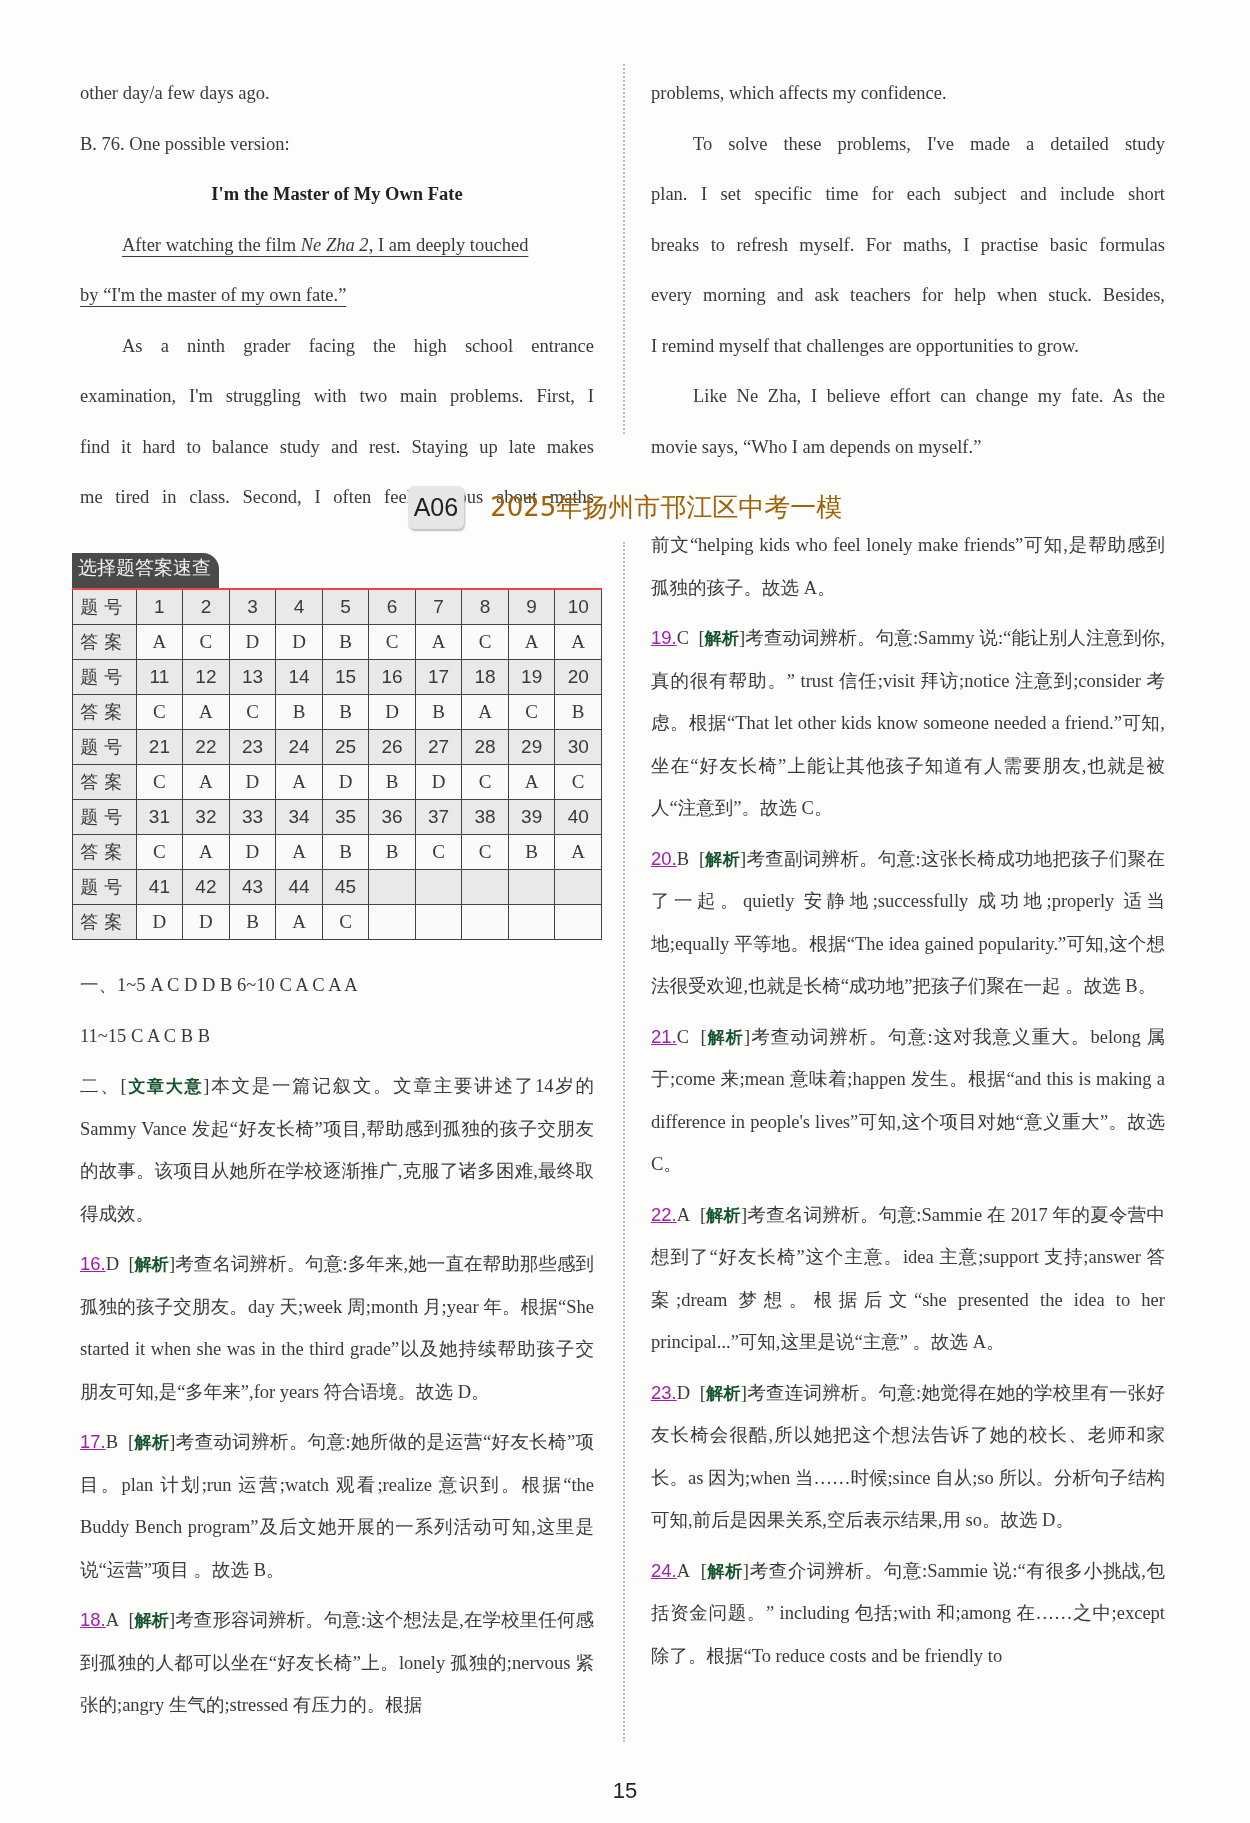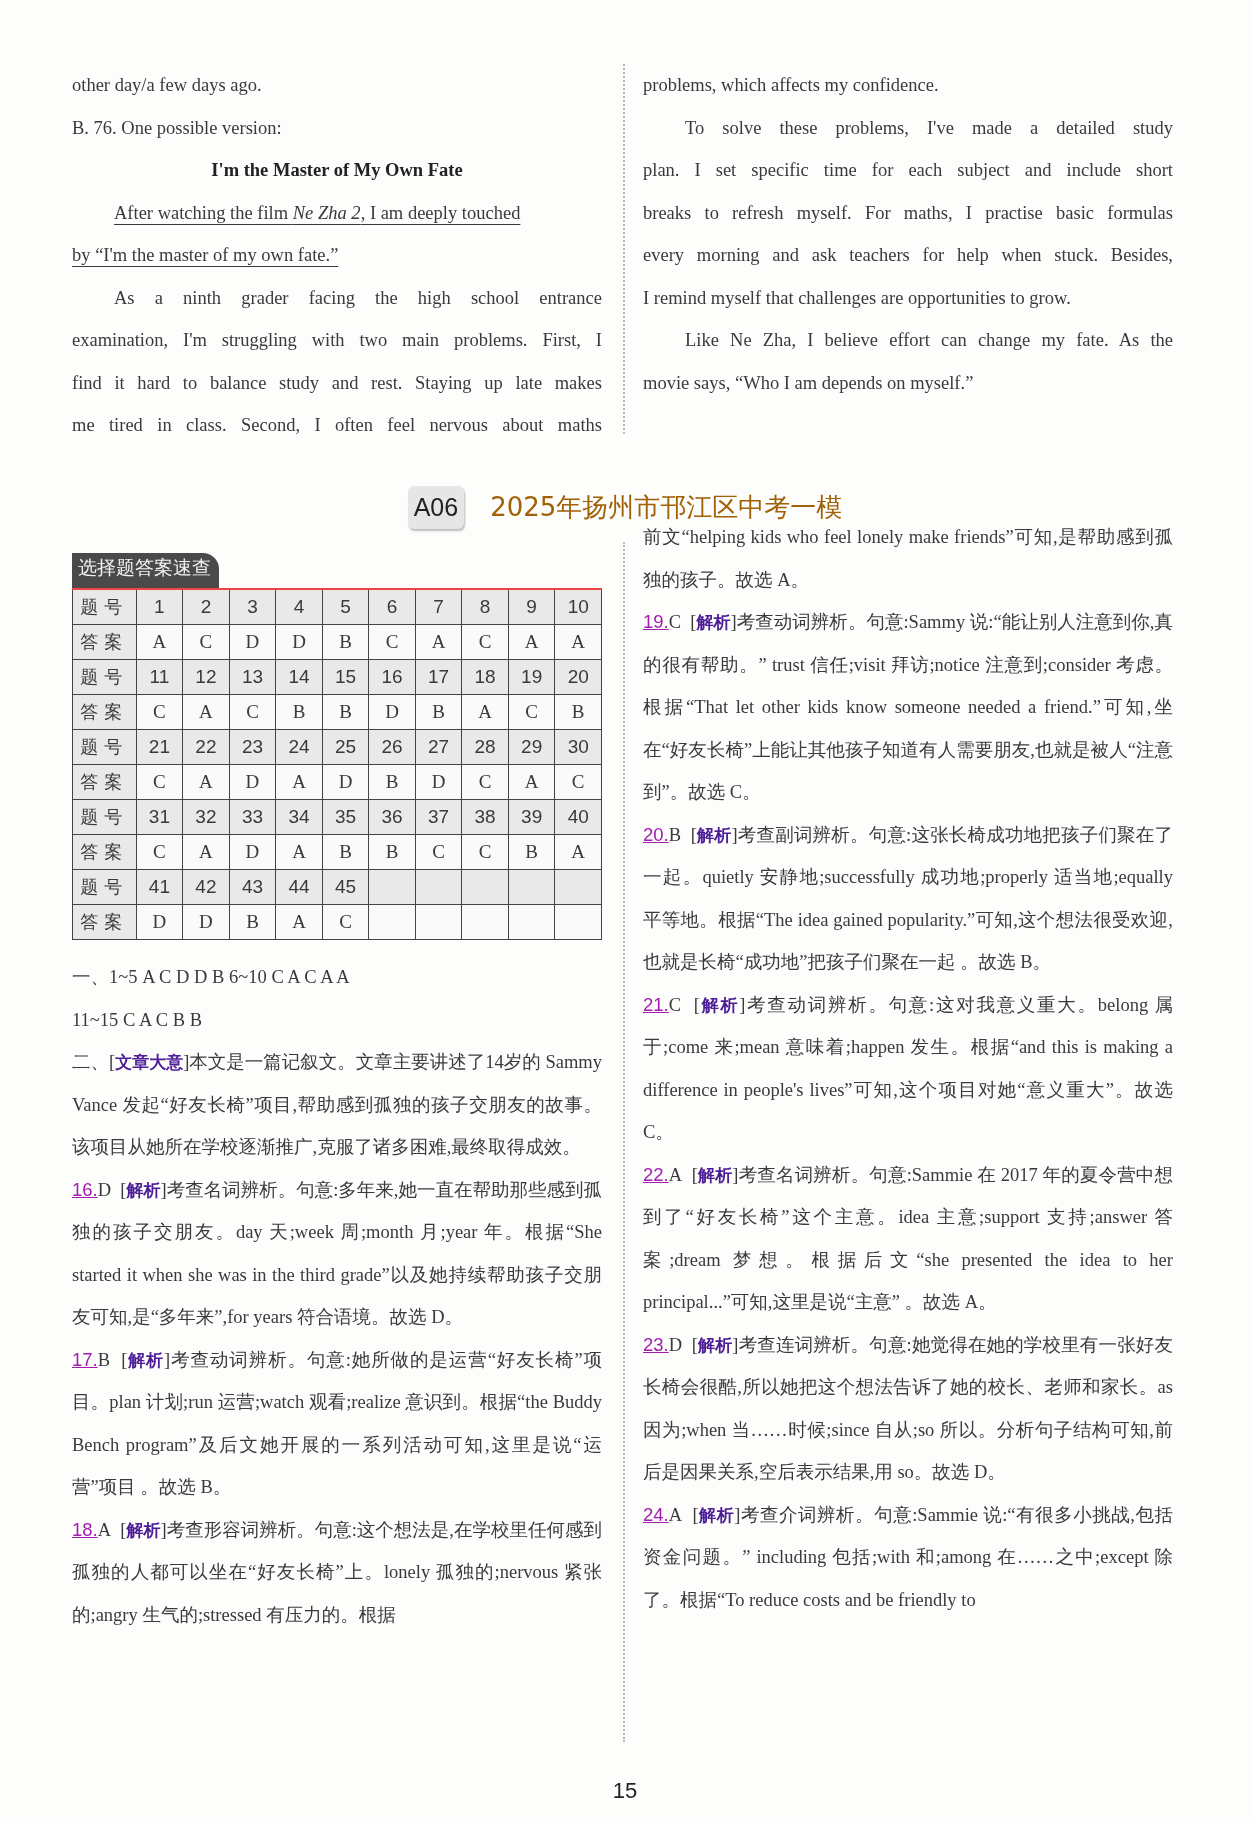--- a/index.html
+++ b/index.html
@@ -1,21 +1,21 @@
 <!DOCTYPE html>
 <html><head>
 <meta charset="utf-8">
 <style>
   html, body { margin: 0; padding: 0; }
   body {
     width: 1250px; height: 1823px; background: #fdfdfc; position: relative; overflow: hidden;
     font-family: "Liberation Serif", "DejaVu Serif", serif; color: #3a3a3a;
   }
   .col { position: absolute; font-size: 18.5px; line-height: 42.5px; }
-  .col p { margin: 0; }
+  .col p { margin: 8px; }
   .left-top { left: 72px; top: 64px; width: 530px; }
   .right-top { left: 643px; top: 64px; width: 530px; }
   .divider-top { position: absolute; left: 623px; top: 64px; height: 370px; border-left: 2px dotted #bbb; }
   .indent { text-indent: 42px; }
   .justify { text-align: justify; text-align-last: justify; }
   .essay-title { text-align: center; font-weight: bold; color: #222; }
   .underline { text-decoration: underline; text-underline-offset: 5px; }
   .sans { font-family: "Liberation Sans", "DejaVu Sans", sans-serif; }
   .section-header { position: absolute; top: 486px; left: 0; width: 1250px; text-align: center; }
   .tag {
@@ -38,21 +38,21 @@
     font-size: 19px; width: 46.4px;
   }
   table.answers td.hd { width: 64px; font-family: "DejaVu Sans", sans-serif; font-size: 18px; letter-spacing: 6px; }
   table.answers tr.num td { background: #e9e9e9; font-family: "Liberation Sans", sans-serif; }
   table.answers tr.ans td { background: #fafafa; font-family: "Liberation Serif", serif; }
   table.answers tr.ans td.hd { background: #e9e9e9; }
   .left-bottom { left: 72px; top: 956px; width: 530px; }
   .right-bottom { left: 643px; top: 516px; width: 530px; }
   .divider-bottom { position: absolute; left: 623px; top: 542px; height: 1200px; border-left: 2px dotted #bbb; }
   .qn { font-family: "Liberation Sans", sans-serif; color: #a21caf; text-decoration: underline; }
-  .jx { font-family: "DejaVu Sans", sans-serif; font-weight: bold; font-size: 17px; color: #4c1d95; }
+  .jx { font-family: "DejaVu Sans", sans-serif; font-weight: bold; font-size: 17px; color: #14532d; }
   .page-number { position: absolute; top: 1778px; left: 0; width: 1250px; text-align: center; font-family: "Liberation Sans", sans-serif; font-size: 22px; color: #222; }
 </style>
 </head>
 <body>
 
 <div class="col left-top">
   <p>other day/a few days ago.</p>
   <p>B. 76. One possible version:</p>
   <p class="essay-title">I'm the Master of My Own Fate</p>
   <p class="indent"><span class="underline"><span>After watching the film </span><i>Ne Zha 2</i><span>, I am deeply touched</span></span></p>

